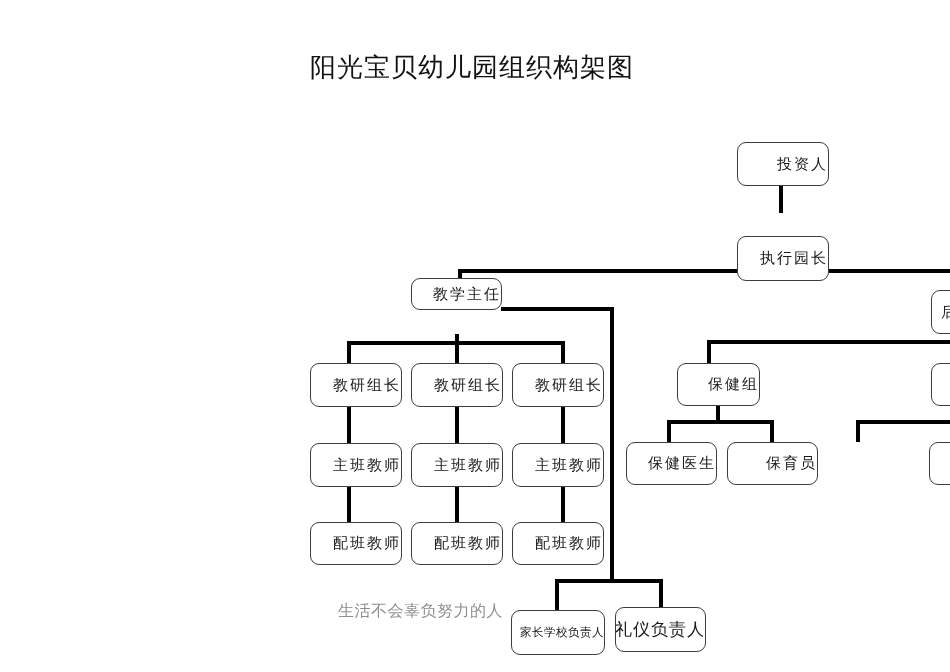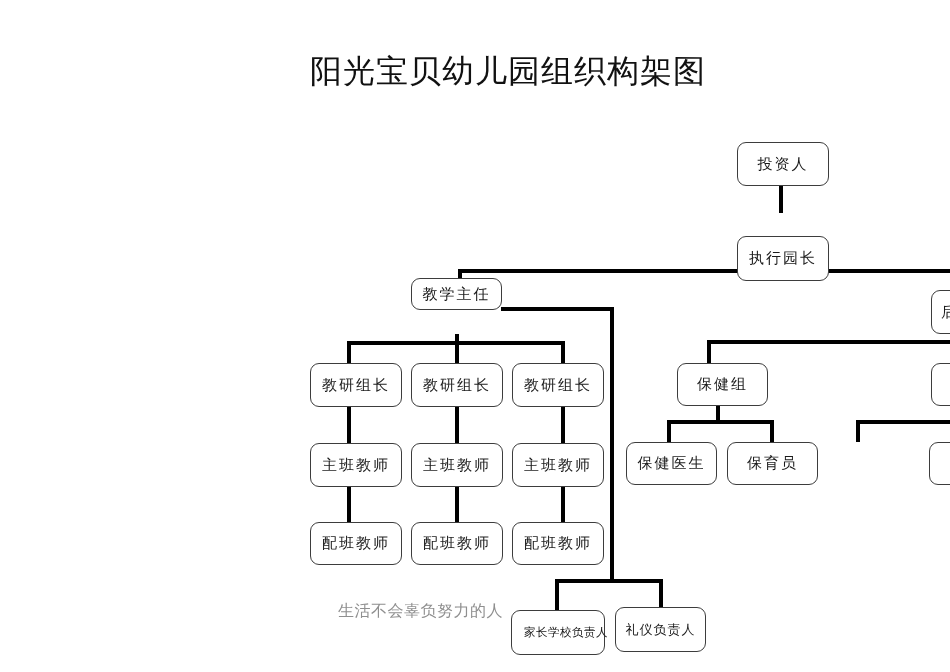--- a/index.html
+++ b/index.html
@@ -9,21 +9,21 @@
   }
   .canvas {
     position:relative;
     width:950px; height:672px;
     background:#ffffff;
     overflow:hidden;
   }
   .page-title {
     position:absolute;
     left:310px; top:50px;
-    font-size:32px;
+    font-size:26px;
     letter-spacing:1px;
     color:#111111;
     white-space:nowrap;
   }
   .watermark {
     position:absolute;
     left:338px; top:601px;
     font-size:16px;
     letter-spacing:0.5px;
     color:#8f8f8f;
@@ -35,29 +35,29 @@
     z-index:1;
   }
   .node {
     position:absolute;
     box-sizing:border-box;
     background:#ffffff;
     border:1.5px solid #3d3d3d;
     border-radius:9px;
     display:flex;
     align-items:center;
-    justify-content:center;
+    justify-content:flex-end;
     font-size:15px;
     letter-spacing:2px;
     color:#1a1a1a;
     white-space:nowrap;
     z-index:2;
   }
   .node.small-text { font-size:11.5px; letter-spacing:0.5px; }
-  .node.mid-text   { font-size:13px;  letter-spacing:1px; }
+  .node.mid-text   { font-size:17px;  letter-spacing:1px; }
   .node.clipped    { justify-content:flex-start; padding-left:9px; letter-spacing:0; }
 </style>
 </head>
 <body>
 
 <div class="canvas">
 
   <div class="page-title">阳光宝贝幼儿园组织构架图</div>
   <div class="watermark">生活不会辜负努力的人</div>
 
@@ -117,21 +117,21 @@
   <div class="node" style="left:310px; top:363px; width:92px; height:44px;">
     <span>教研组长</span>
   </div>
   <div class="node" style="left:411px; top:363px; width:92px; height:44px;">
     <span>教研组长</span>
   </div>
   <div class="node" style="left:512px; top:363px; width:92px; height:44px;">
     <span>教研组长</span>
   </div>
 
-  <div class="node" style="left:677px; top:363px; width:91px; height:43px;">
+  <div class="node" style="left:677px; top:363px; width:83px; height:43px;">
     <span>保健组</span>
   </div>
 
   <div class="node" style="left:931px; top:363px; width:95px; height:43px;"></div>
 
   <div class="node" style="left:310px; top:443px; width:92px; height:44px;">
     <span>主班教师</span>
   </div>
   <div class="node" style="left:411px; top:443px; width:92px; height:44px;">
     <span>主班教师</span>

